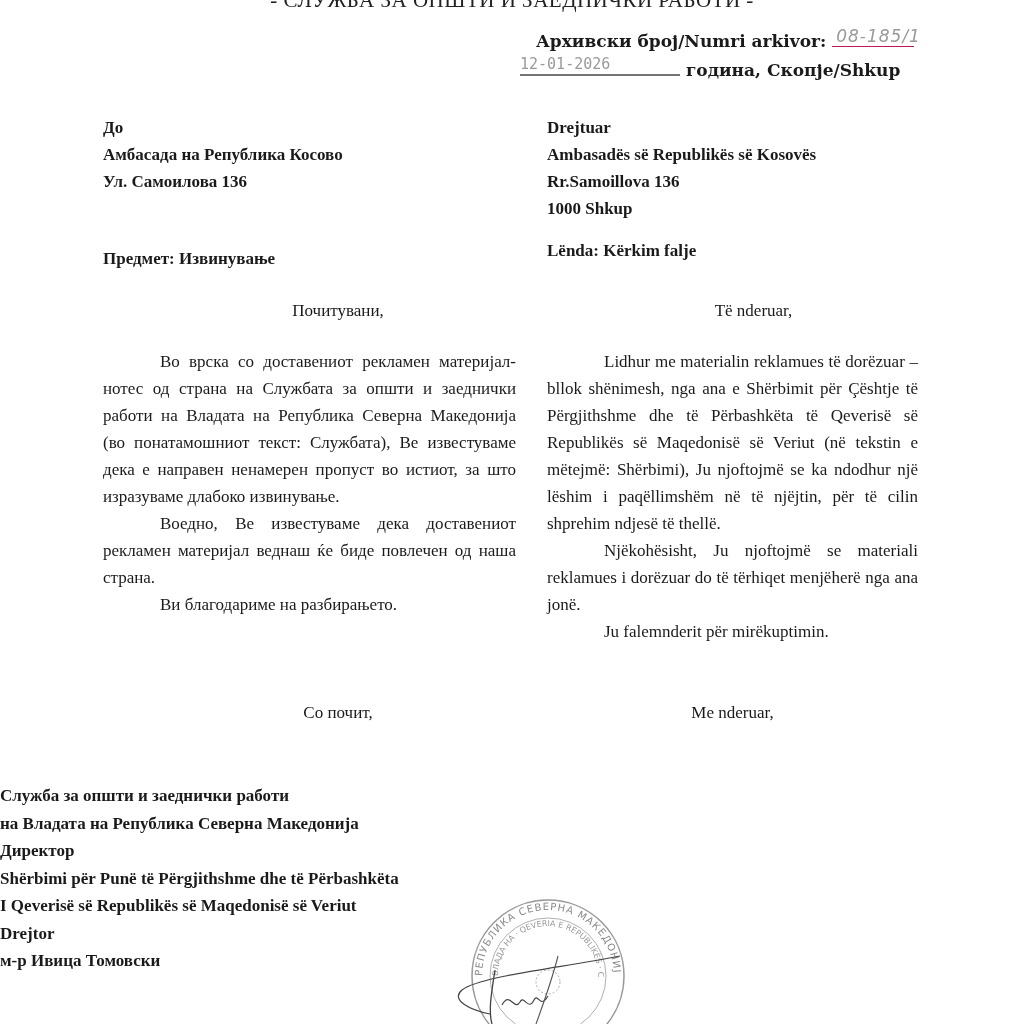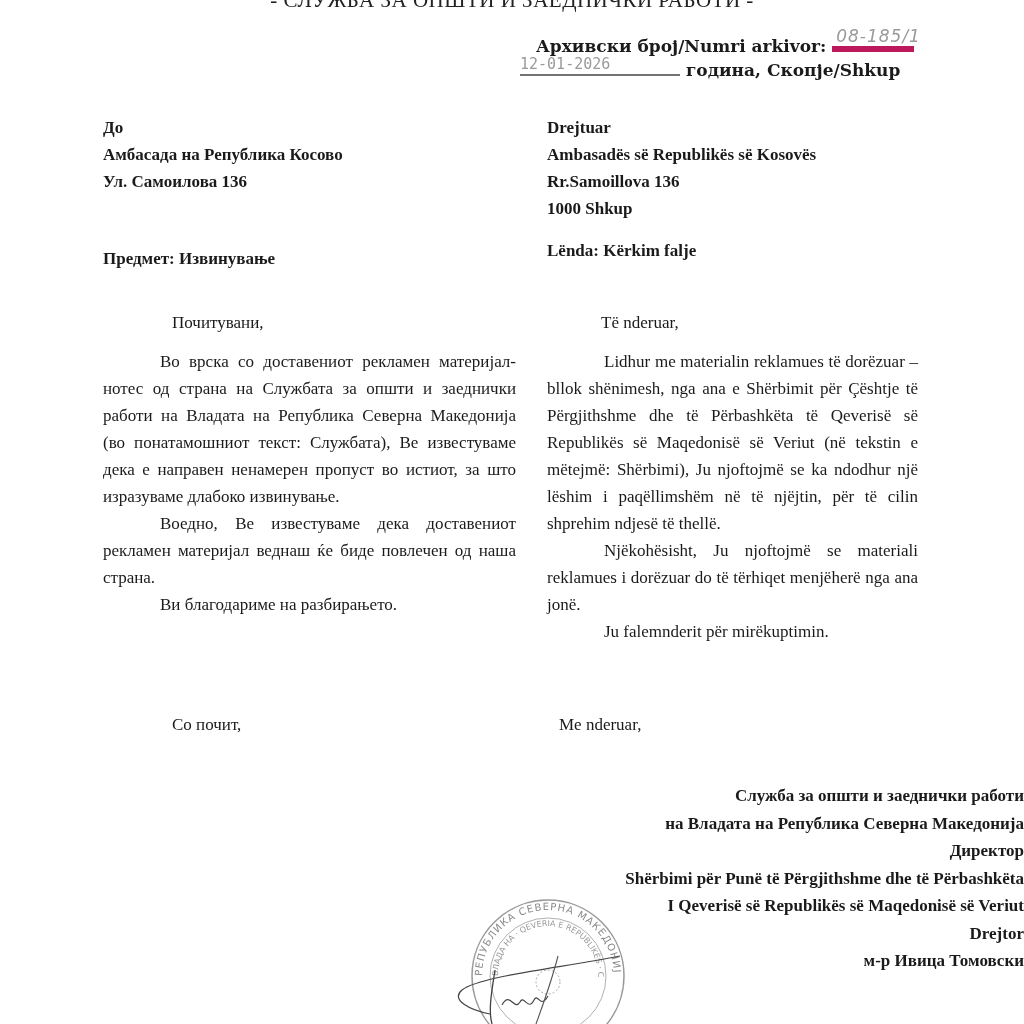--- a/index.html
+++ b/index.html
@@ -2,35 +2,35 @@
 <html><head>
 <meta charset="utf-8">
 <style>
   html, body { margin:0; padding:0; background:#ffffff; }
   body { width:1024px; height:1024px; overflow:hidden; position:relative;
          font-family:"DejaVu Serif", "Liberation Serif", serif; color:#1a1a1a; }
   .abs { position:absolute; }
   .header-title { top:-12px; left:0; width:1024px; text-align:center; font-size:21px;
                   letter-spacing:0.5px; color:#222; font-family:"Liberation Serif", serif; }
   .archive { top:30px; left:536px; font-size:17px; font-weight:bold; white-space:nowrap; }
-  .archive .line { display:inline-block; border-bottom:6px solid #be185d; width:82px; height:16px;
+  .archive .line { display:inline-block; border-bottom:1px solid #be185d; width:82px; height:16px;
                    position:relative; vertical-align:baseline; }
   .hand { font-family:"DejaVu Sans", sans-serif; font-weight:normal; color:#9a9a9a; font-style:italic;
           position:absolute; left:4px; top:-4px; font-size:17px; letter-spacing:1px; white-space:nowrap; }
   .date-row { top:58px; left:520px; font-size:17px; font-weight:bold; white-space:nowrap; }
   .date-row .line { display:inline-block; border-bottom:2px solid #737373; width:160px; height:16px; position:relative; }
   .date-stamp { position:absolute; left:0; top:-3px; font-family:"DejaVu Sans Mono", monospace; font-weight:normal;
                 color:#9a9a9a; font-size:15px; white-space:nowrap; }
   .col { font-size:17px; line-height:27px; font-family:"Liberation Serif", "DejaVu Serif", serif; }
   .col-left { left:103px; width:413px;font-family:Liberation Serif, serif; }
   .col-right { left:547px; width:371px; }
   .bold { font-weight:bold; }
   .para { text-align:justify; text-indent:57px; margin:0; }
-  .greet { margin:12px; padding-left:57px; }
-  .sig-block { top:782px; left:0; width:1024px; text-align:right; font-weight:bold; font-size:17px;
+  .greet { margin:0; padding-left:57px;text-align:center; }
+  .sig-block { top:782px; left:0; width:1024px; text-align:left; font-weight:bold; font-size:17px;
                line-height:27.5px; font-family:"Liberation Serif", "DejaVu Serif", serif; z-index:2; }
   .stamp { left:468px; top:896px; width:160px; height:160px; z-index:1; }
 </style>
 </head>
 <body>
 
 <div class="abs header-title">- СЛУЖБА ЗА ОПШТИ И ЗАЕДНИЧКИ РАБОТИ -</div>
 
 <div class="abs archive">
   <span>Архивски број/Numri arkivor: </span><span class="line"><span class="hand">08-185/1</span></span>

